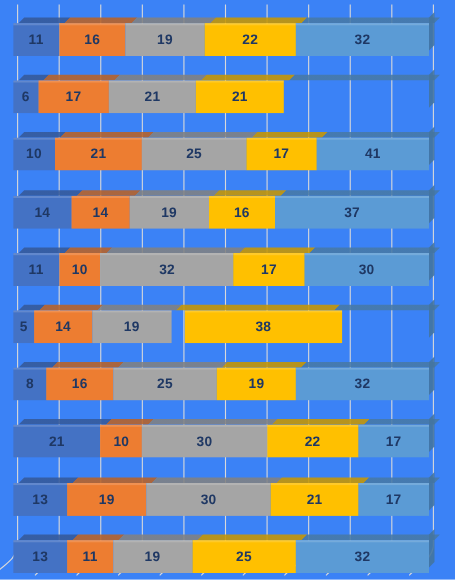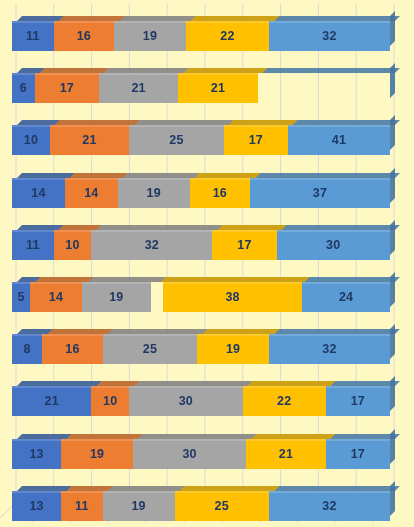--- a/index.html
+++ b/index.html
@@ -10,21 +10,21 @@
   }
   body {
     font-family: "Liberation Sans", sans-serif;
   }
 
   #chart-root {
     position: relative;
     width: 414px;
     height: 527px;
     overflow: hidden;
-    background: #fef9c3;
+    background: #3b82f6;
   }
 
   
   #gridlines {
     position: absolute;
     left: 0;
     top: 0;
     width: 414px;
     height: 527px;
     pointer-events: none;
@@ -253,23 +253,20 @@
           </div>
           <div class="seg" title="series-2: 14" style="width: 14%; background: rgb(237, 125, 49);">
             <span class="seg-label">14</span>
           </div>
           <div class="seg" title="series-3: 19" style="width: 19%; background: rgb(165, 165, 165);">
             <span class="seg-label">19</span>
           </div>
           <div class="seg" title="series-4: 38" style="width: 38%; background: rgb(255, 192, 0); margin-left: 12px;">
             <span class="seg-label">38</span>
           </div>
-          <div class="seg" title="series-5: 24" style="width: 24%; background: rgb(91, 155, 213);">
-            <span class="seg-label">24</span>
-          </div>
         </div>
         <div class="bar-cap" style="background: rgb(68, 116, 160);"></div>
       </div>
       <div class="bar-row" style="top: 334.2px;">
         <div class="bar-top" style="background: linear-gradient(to right, rgb(53, 89, 153) 0%, rgb(53, 89, 153) 8%, rgb(185, 98, 38) 8%, rgb(185, 98, 38) 24%, rgb(129, 129, 129) 24%, rgb(129, 129, 129) 49%, rgb(199, 150, 0) 49%, rgb(199, 150, 0) 68%, rgb(71, 121, 166) 68%, rgb(71, 121, 166) 100%);"></div>
         <div class="bar-track">
           <div class="seg" title="series-1: 8" style="width: 8%; background: rgb(68, 114, 196);">
             <span class="seg-label">8</span>
           </div>
           <div class="seg" title="series-2: 16" style="width: 16%; background: rgb(237, 125, 49);">

